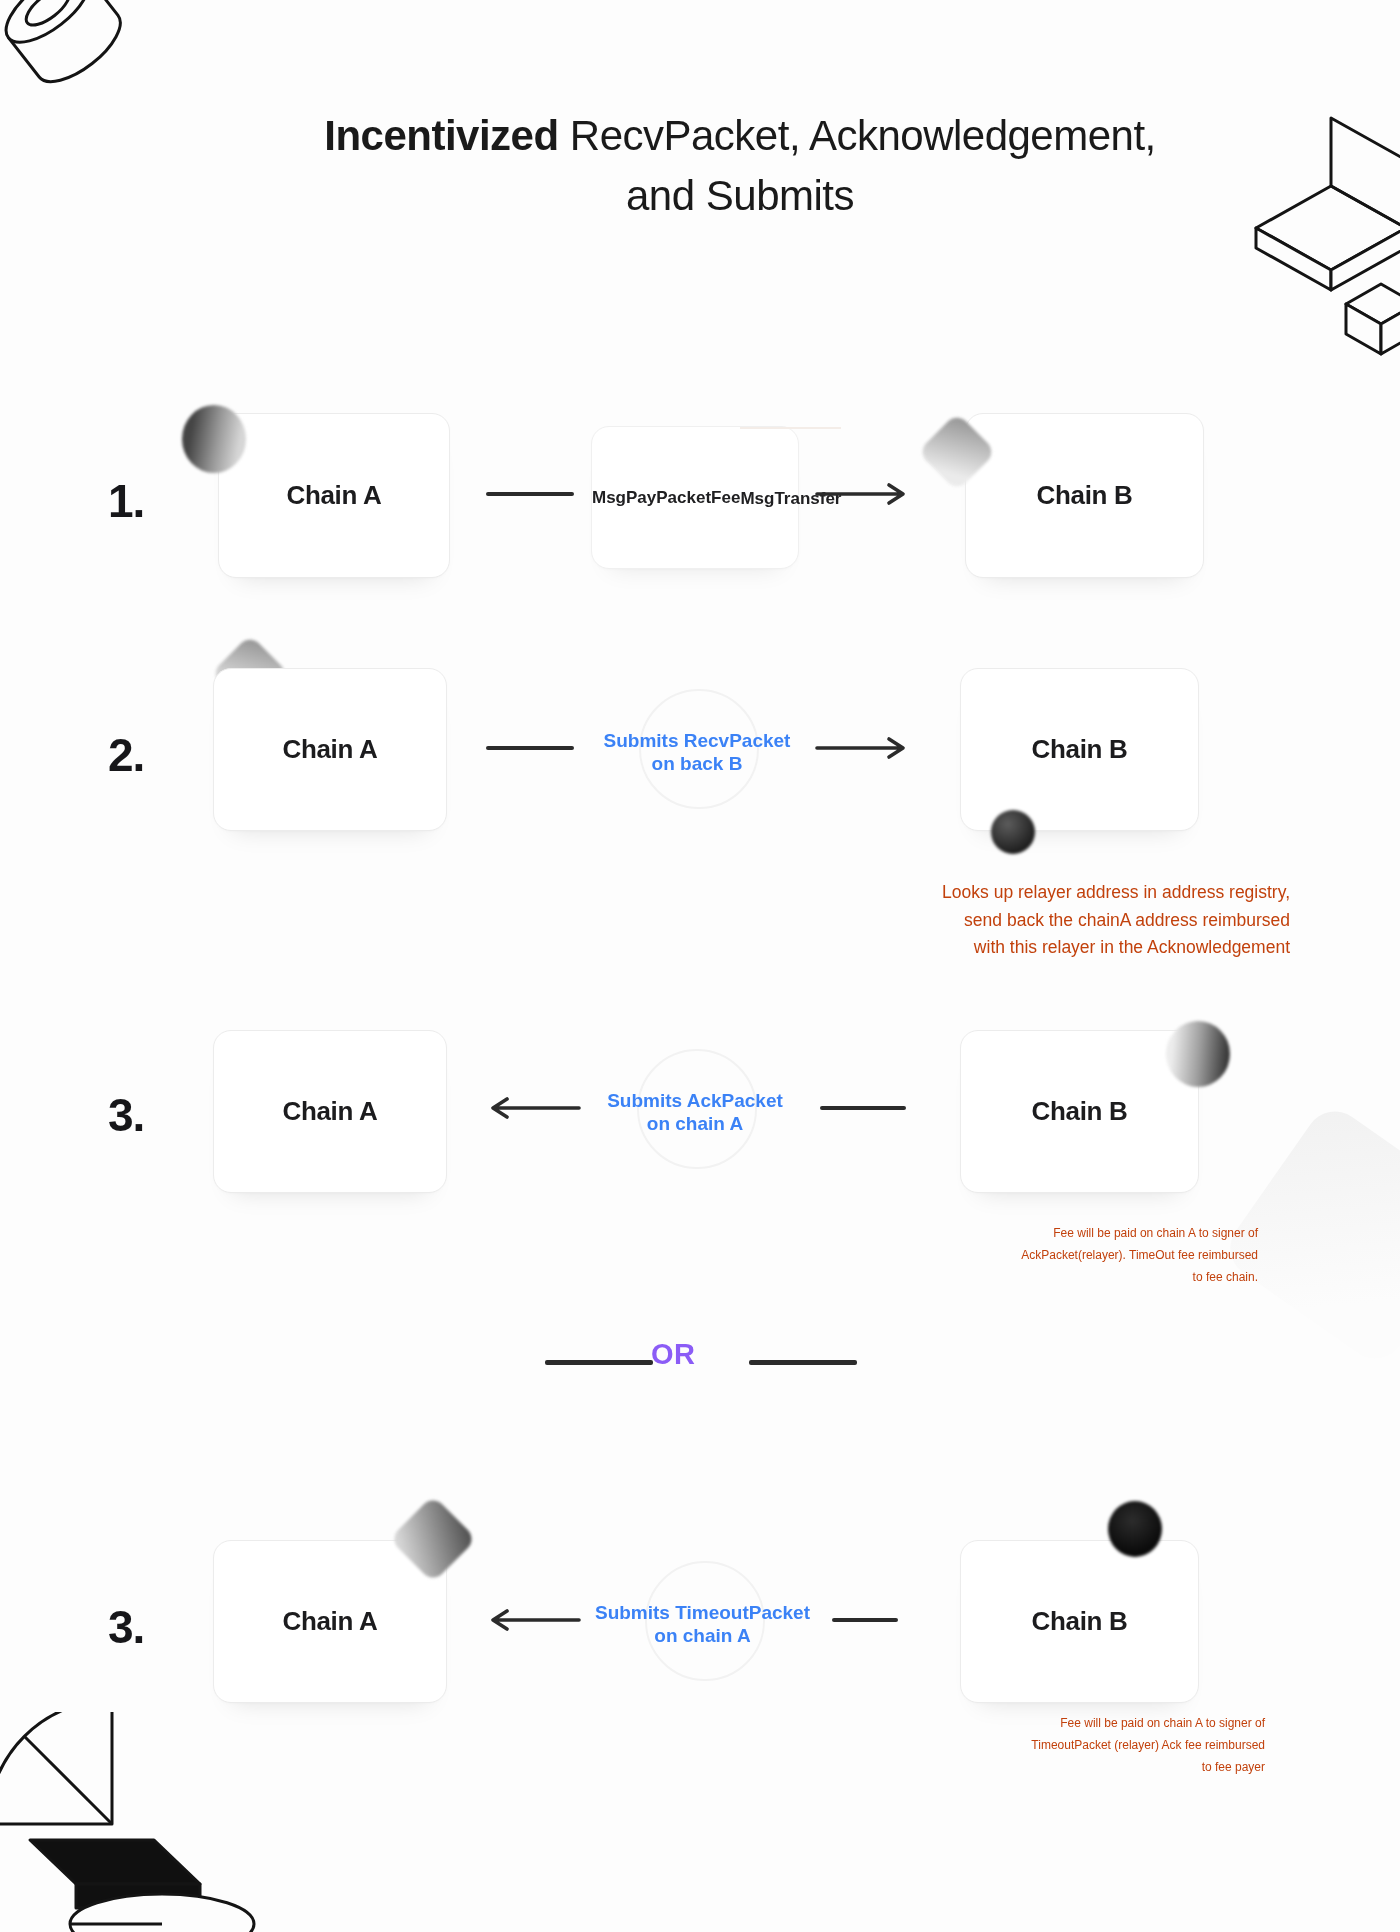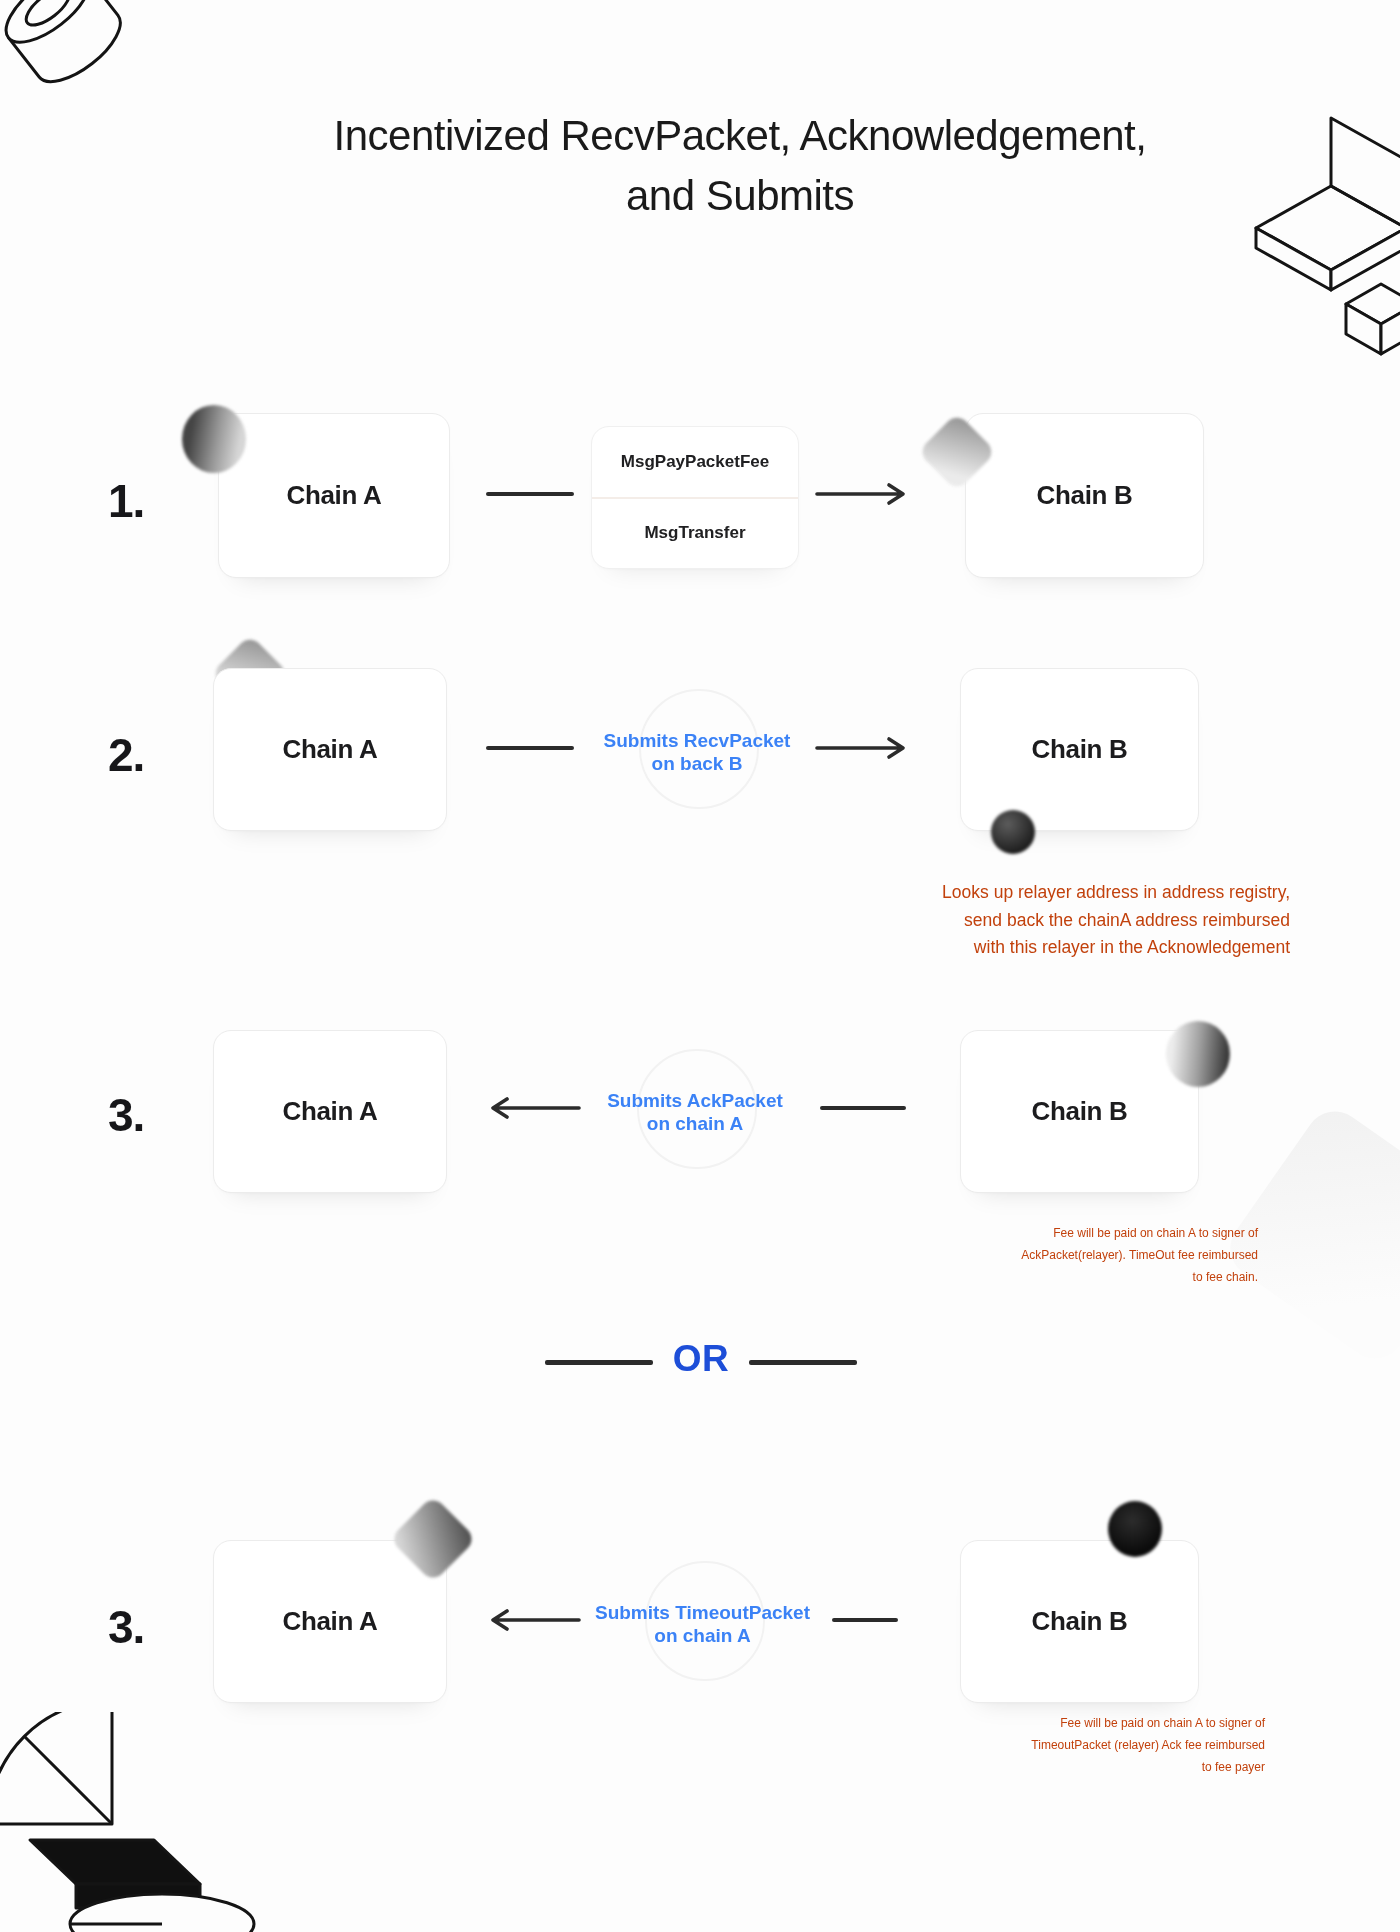--- a/index.html
+++ b/index.html
@@ -6,31 +6,31 @@
   .page{
     position:relative;width:1400px;height:1932px;overflow:hidden;
     background:#fdfdfd;font-family:"Liberation Sans",sans-serif;color:#1c1c1e;
   }
   
   .title{
     position:absolute;left:80px;right:0;top:106px;margin:0;
     text-align:center;font-size:42px;line-height:60px;font-weight:400;color:#1a1a1a;
     letter-spacing:-0.5px;
   }
-  .title b{font-weight:400;}
+  .title b{font-weight:700;}
   
   .num{position:absolute;font-size:46px;font-weight:700;color:#17171a;letter-spacing:-1px;}
   .box{
     position:absolute;display:flex;align-items:center;justify-content:center;
     background:#ffffff;border:1px solid #ececec;border-radius:18px;
     box-shadow:0 18px 24px -20px rgba(0,0,0,.13),0 1px 3px rgba(0,0,0,.02);
     font-size:26px;font-weight:700;color:#1c1c1e;letter-spacing:-0.3px;
   }
   .msgbox{
-    position:absolute;display:flex;flex-direction:column;
+    position:absolute;display:flex;flex-direction:row;
     background:#ffffff;border:1px solid #f0f0f0;border-radius:18px;
     box-shadow:0 18px 24px -20px rgba(0,0,0,.10),0 1px 3px rgba(0,0,0,.02);
   }
   .msgbox .cell{
     flex:1;display:flex;align-items:center;justify-content:center;
     font-size:17px;font-weight:700;color:#202022;
   }
   .msgbox .cell + .cell{border-top:2px solid #f4ede8;}
   .hline{position:absolute;height:4px;background:#2b2b2b;border-radius:2px;}
   .arrow{position:absolute;}
@@ -39,22 +39,22 @@
     border-radius:50%;background:transparent;
   }
   .action-text{
     position:absolute;text-align:center;font-size:19px;line-height:23px;
     font-weight:700;color:#3b82f6;
   }
   .caption{position:absolute;text-align:right;color:#c2410c;}
   .caption.c-lg{font-size:17.5px;line-height:27.5px;}
   .caption.c-sm{font-size:12px;line-height:22px;}
   .or-label{
-    position:absolute;text-align:center;font-size:37px;font-weight:700;
-    color:#1d4ed8;letter-spacing:0.5px;
+    position:absolute;font-size:29px;font-weight:700;
+    color:#8b5cf6;letter-spacing:0.5px;
   }
   
   .sphere{position:absolute;border-radius:50%;filter:blur(1.5px);}
   .sphere.s1{background:linear-gradient(100deg,#454545 18%,#9a9a9a 55%,#d6d6d6 85%);}
   .sphere.s-dark-sm{background:radial-gradient(circle at 38% 32%,#5c5c5c,#1e1e1e 72%);}
   .sphere.s-light-dark{background:linear-gradient(95deg,#ededed 12%,#9d9d9d 52%,#3a3a3a 92%);}
   .sphere.s-black{background:radial-gradient(circle at 45% 35%,#2c2c2c,#0b0b0b 68%);}
   .diamond{position:absolute;border-radius:13px;transform:rotate(45deg);filter:blur(1.5px);}
   .diamond.d-light{background:linear-gradient(150deg,#909090,#ebebeb 80%);}
   .diamond.d-dark{background:linear-gradient(210deg,#474747,#d6d6d6 90%);}

